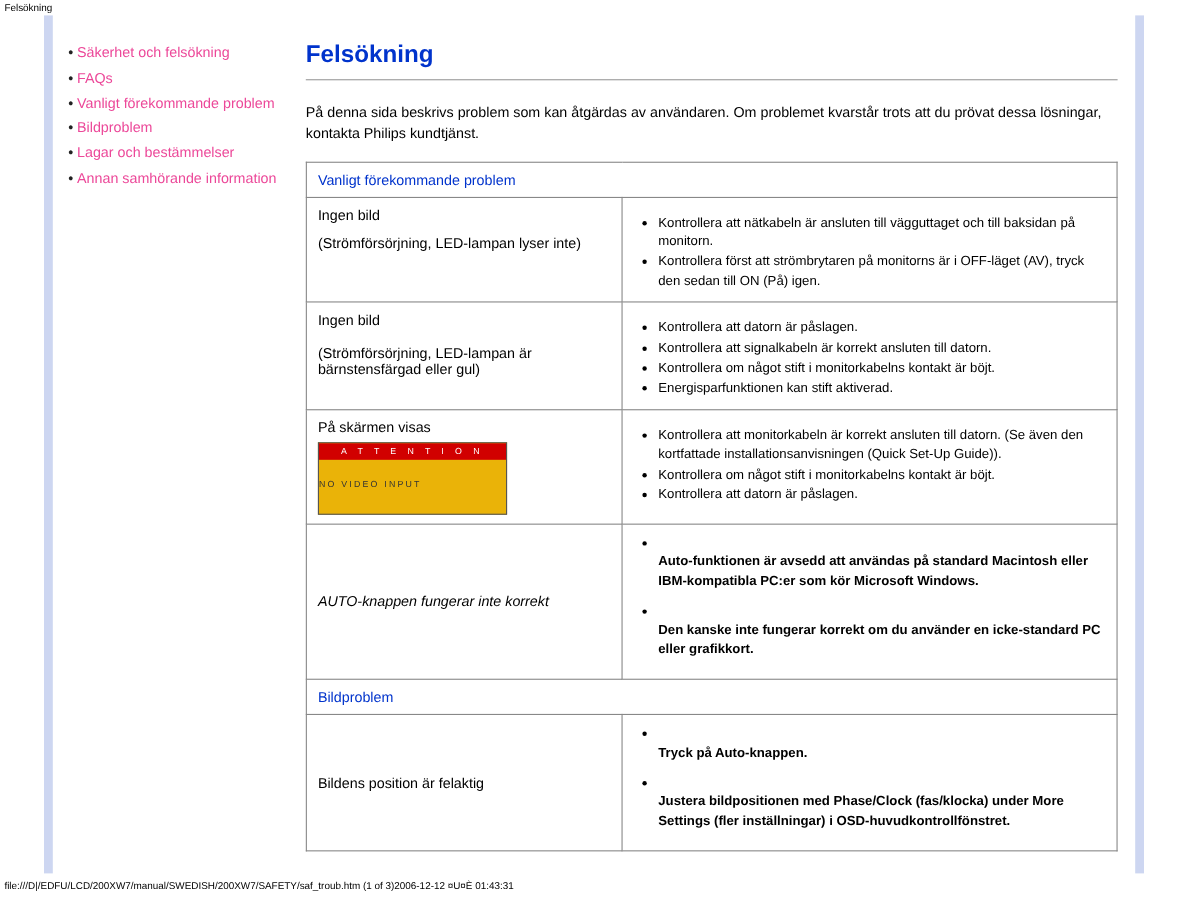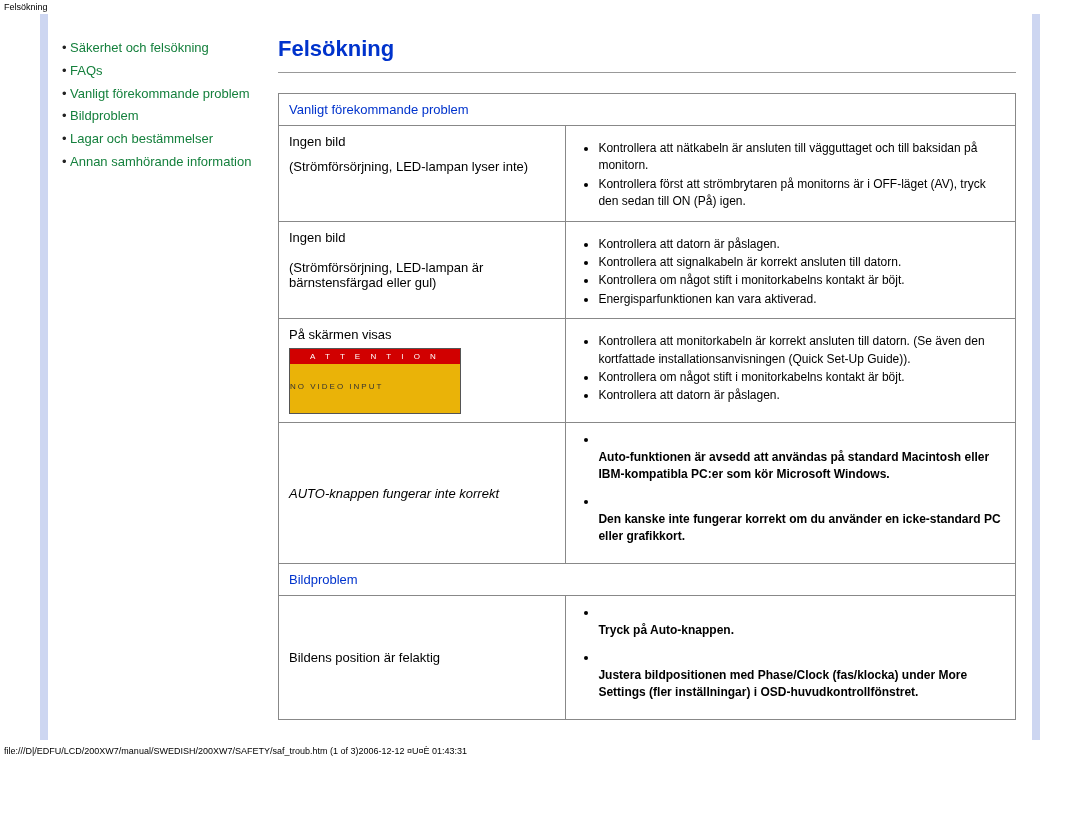--- a/index.html
+++ b/index.html
@@ -34,21 +34,21 @@
   .sidebar .navitem {
     display: flex;
     margin-bottom: 2px;
   }
   .sidebar .bullet {
     color: #222;
     width: 8px;
     flex: 0 0 8px;
   }
   .sidebar a {
-    color: #15803d;
+    color: #ec4899;
     text-decoration: none;
   }
   .main {
     flex: 1;
     padding: 14px 16px 20px 16px;
   }
   h1.page-title {
     color: #0033cc;
     font-size: 22px;
     font-weight: bold;
@@ -165,20 +165,21 @@
       <div class="navitem">
         <span class="bullet">•</span>
         <a href="#">Annan samhörande information</a>
       </div>
     </nav>
 
     <main class="main">
       <h1 class="page-title">Felsökning</h1>
       <hr class="hr">
 
+      <p class="intro">På denna sida beskrivs problem som kan åtgärdas av användaren. Om problemet kvarstår trots att du prövat dessa lösningar, kontakta Philips kundtjänst.</p>
 
       <table class="troubleshoot">
         <colgroup>
             <col style="width:39%">
             <col style="width:61%">
           </colgroup>
 
         <tbody>
             <tr>
           <td colspan="2" class="sectionhdr">Vanligt förekommande problem</td>
@@ -201,21 +202,21 @@
         <tr>
           <td class="cell">
             <span>Ingen bild</span><br><br>
             <span>(Strömförsörjning, LED-lampan är bärnstensfärgad eller gul)</span>
           </td>
           <td class="cell">
             <ul class="bullets">
               <li>Kontrollera att datorn är påslagen.</li>
               <li>Kontrollera att signalkabeln är korrekt ansluten till datorn.</li>
               <li>Kontrollera om något stift i monitorkabelns kontakt är böjt.</li>
-              <li>Energisparfunktionen kan vara aktiverad.</li>
+              <li>Energisparfunktionen kan stift aktiverad.</li>
             </ul>
           </td>
         </tr>
 
         <tr>
           <td class="cell">
             <span>På skärmen visas</span>
             <div class="attention-box">
               <div class="attention-top">A T T E N T I O N</div>
               <div class="attention-body">NO  VIDEO  INPUT</div>

